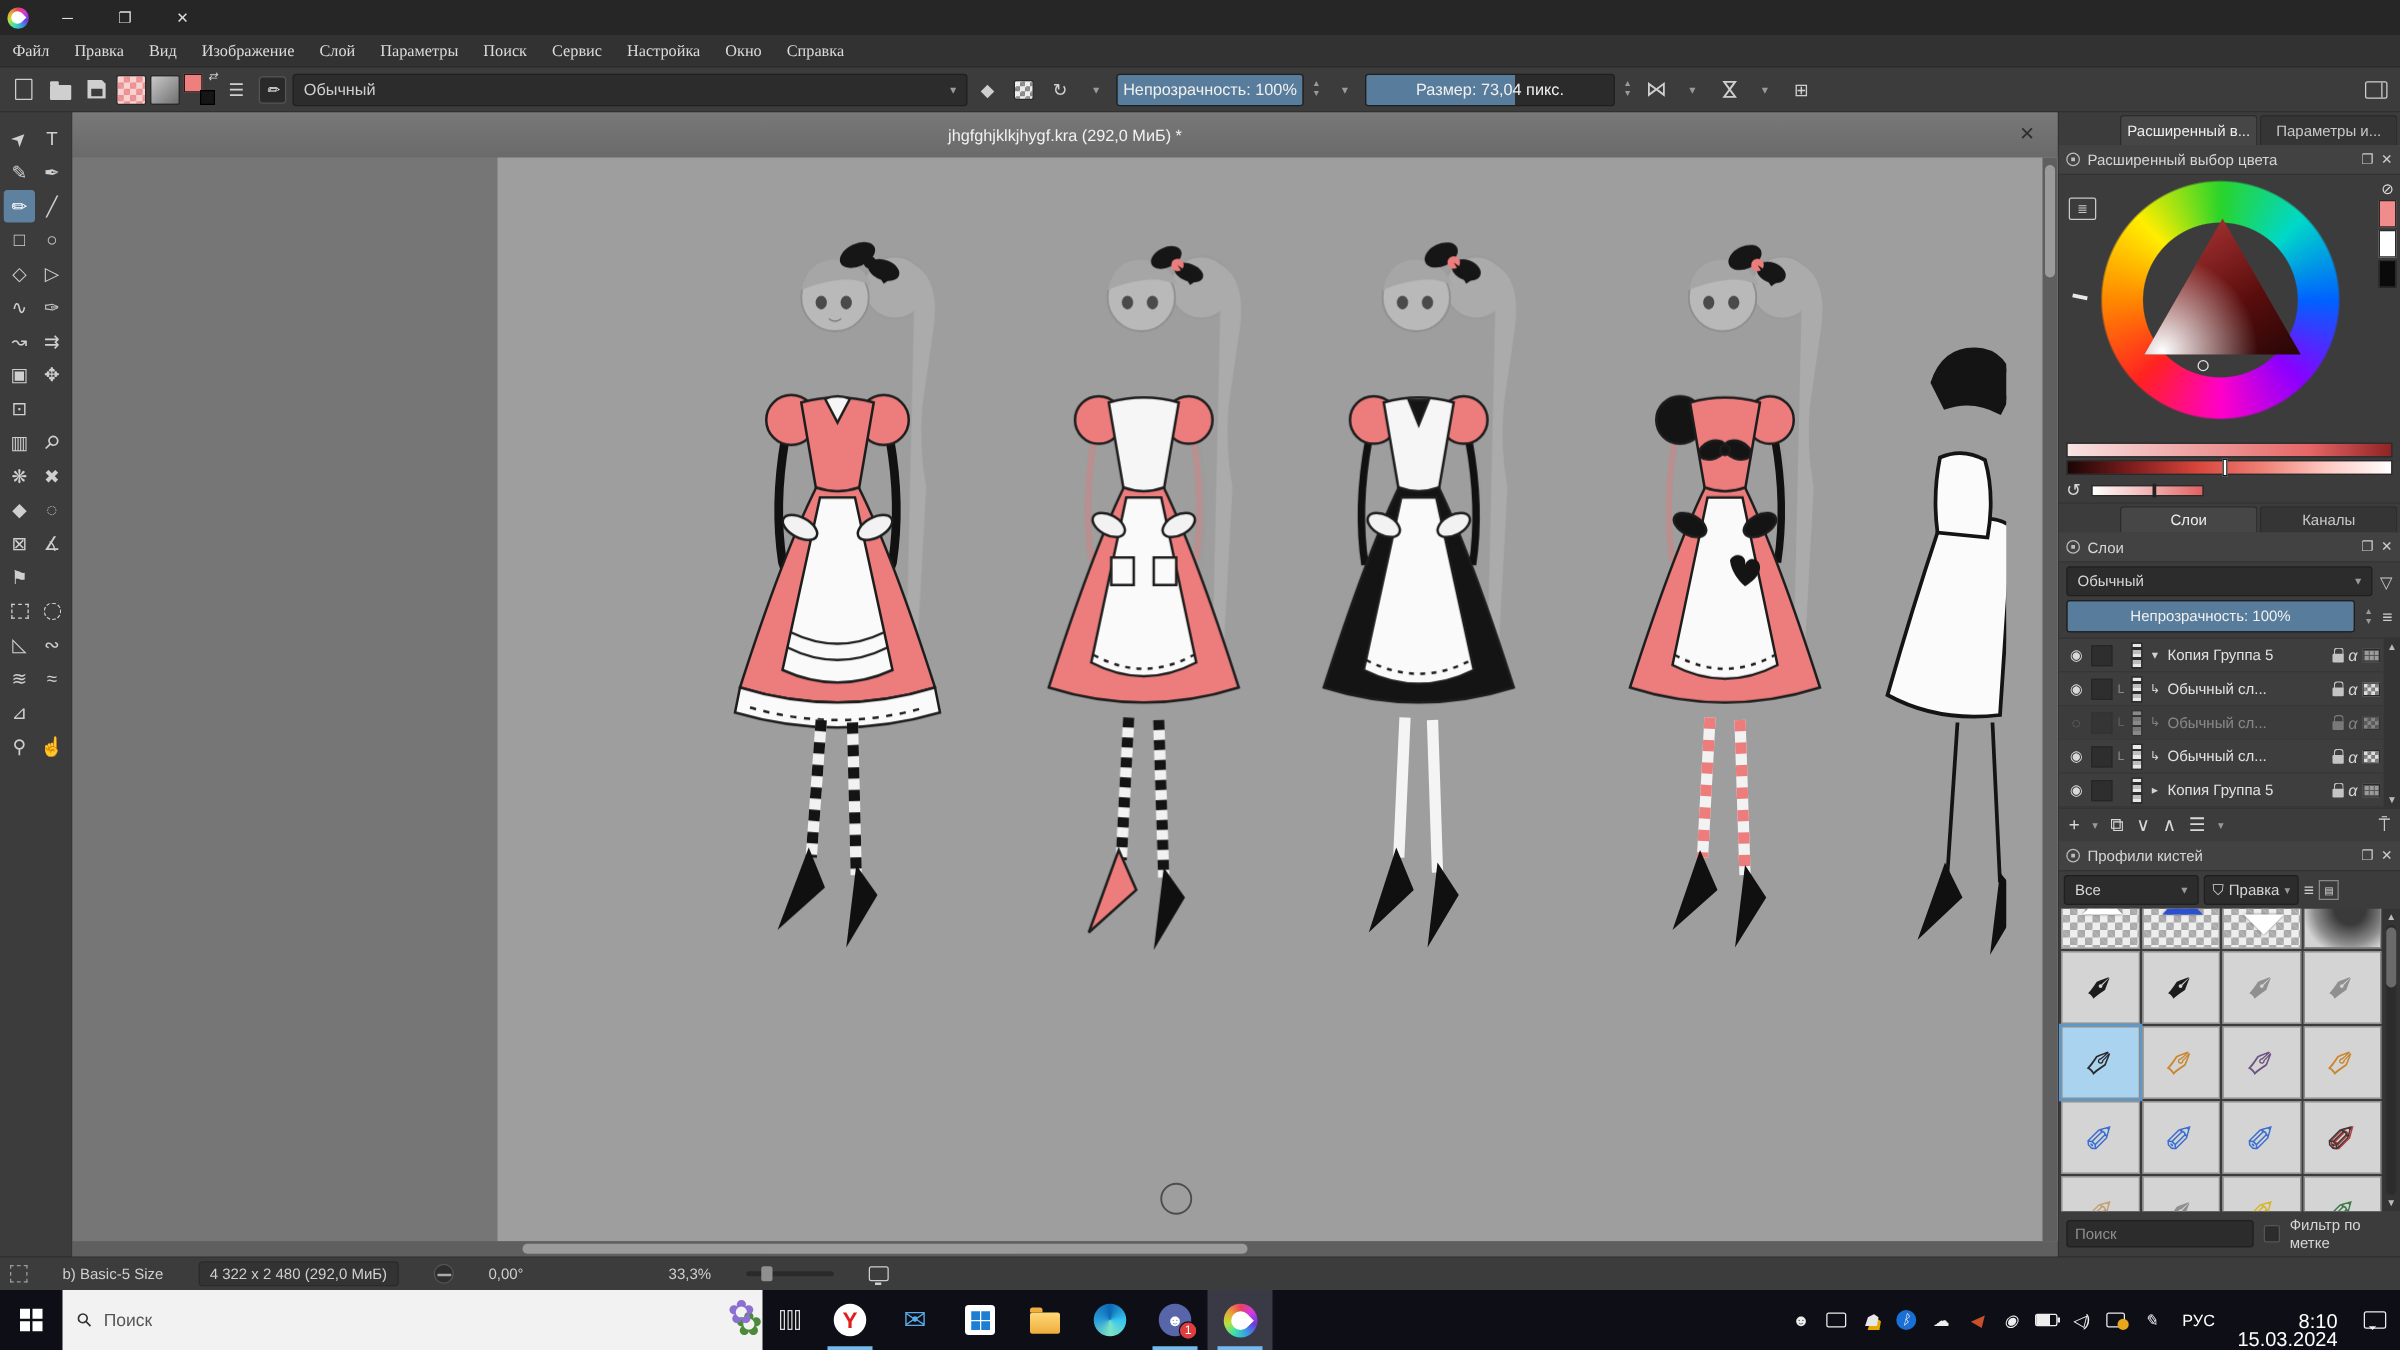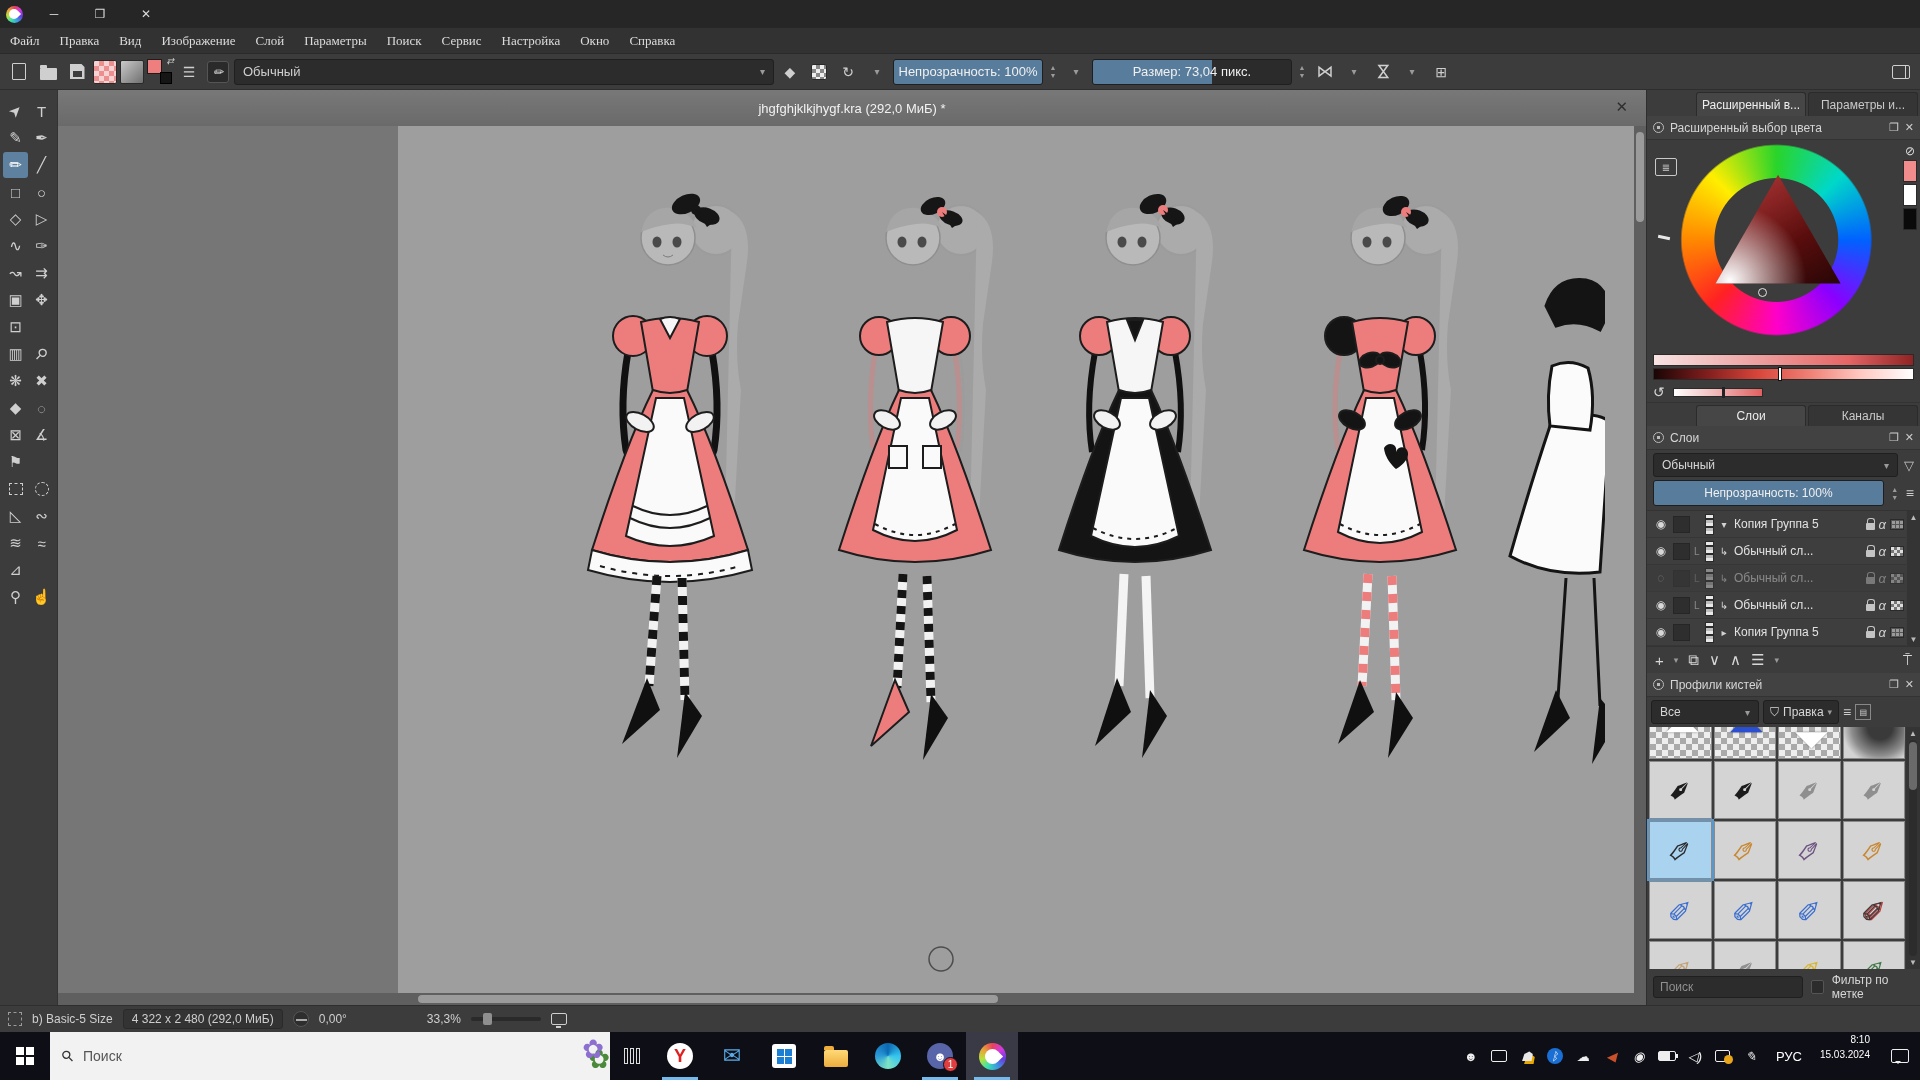--- a/index.html
+++ b/index.html
@@ -150,21 +150,21 @@
   .tile.pencil.yellow .tg{color:#d8b62a;}
   .tile.pencil.green .tg{color:#3f7a46;}
   .bscroll{position:absolute;right:0;top:0;bottom:0;width:14px;background:#343434;display:flex;flex-direction:column;align-items:center;font-size:8px;color:#bbb;padding:2px 0;}
   .bscroll .track{flex:1;width:8px;background:#2c2c2c;border-radius:4px;margin:2px 0;position:relative;}
   .bscroll .bthumb{position:absolute;top:2px;left:0;right:0;height:48px;background:#6a6a6a;border-radius:4px;}
   .brush-search{display:flex;align-items:center;gap:8px;padding:4px 6px;flex:0 0 auto;}
   .searchfield{flex:0 0 150px;height:22px;background:#2c2c2c;border:1px solid #1f1f1f;border-radius:3px;color:#8f8f8f;display:flex;align-items:center;padding:0 6px;font-size:12px;}
   .cbx{width:14px;height:14px;background:#2c2c2c;border:1px solid #555;border-radius:2px;}
 
   
-  .statusbar{height:27px;background:#3c3c3c;border-top:1px solid #2e2e2e;display:flex;align-items:center;color:#cfcfcf;font-size:12px;padding:0 8px;gap:10px;flex:0 0 auto;}
+  .statusbar{height:27px;background:#3c3c3c;border-top:1px solid #2e2e2e;display:flex;align-items:center;color:#cfcfcf;font-size:12px;padding:0 8px;gap:28px;flex:0 0 auto;}
   .sel-ic{width:14px;height:14px;border:1.5px dashed #9a9a9a;}
   .sb-center{flex:1;text-align:center;}
   .dimbox{background:#333;border:1px solid #2a2a2a;border-radius:3px;padding:2px 8px;}
   .dial{width:16px;height:16px;border-radius:50%;background:#2e2e2e;border:1px solid #555;position:relative;}
   .dial::after{content:"";position:absolute;left:2px;top:7px;width:11px;height:1.5px;background:#aaa;}
   .zoomslider{width:70px;height:4px;background:#2a2a2a;border-radius:2px;position:relative;}
   .zoomslider .knob{position:absolute;left:12px;top:-4px;width:9px;height:12px;background:#8f8f8f;border-radius:2px;}
   .i-screen2{width:16px;height:12px;border:1.5px solid #cfcfcf;border-radius:2px;position:relative;}
   .i-screen2::after{content:"";position:absolute;left:4px;bottom:-4px;width:5px;height:2.5px;background:#cfcfcf;}
 
@@ -198,21 +198,21 @@
   .tray-ic{width:26px;height:48px;display:flex;align-items:center;justify-content:center;font-size:13px;color:#eee;}
   .tg.c-red{color:#c8502a;}
   .tg.c-bt{background:#1a6fd4;border-radius:50%;width:16px;height:16px;display:flex;align-items:center;justify-content:center;font-size:11px;}
   .tg.c-shield{color:#e8e8e8;text-shadow:2px 3px 0 #e8a800;}
   .i-monitor{width:16px;height:12px;border:1.5px solid #eee;border-radius:2px;display:block;}
   .i-battery{width:18px;height:10px;border:1.5px solid #eee;border-radius:2px;background:linear-gradient(90deg,#eee 70%,transparent 70%);display:block;position:relative;}
   .i-battery::after{content:"";position:absolute;right:-3.5px;top:2px;width:2px;height:4px;background:#eee;}
   .i-screen3{width:15px;height:12px;border:1.5px solid #eee;border-radius:2px;display:block;position:relative;}
   .i-screen3::after{content:"";position:absolute;right:-4px;bottom:-3px;width:9px;height:9px;border-radius:50%;background:#e8a61d;}
   .lang{display:flex;align-items:center;padding:0 8px;font-size:13px;}
-  .clock{display:flex;flex-direction:column;align-items:flex-end;justify-content:flex-start;font-size:10px;line-height:15px;padding:0 10px;}
+  .clock{display:flex;flex-direction:column;align-items:flex-end;justify-content:flex-end;font-size:16px;line-height:15px;padding:0 10px;}
   .notif{width:40px;display:flex;align-items:center;justify-content:center;}
   .i-comment{width:18px;height:14px;border:1.5px solid #eee;border-radius:2px;position:relative;display:block;}
   .i-comment::after{content:"";position:absolute;left:3px;bottom:-5px;width:0;height:0;border:3px solid transparent;border-top-color:#eee;}
 </style>
 </head>
 <body>
 
 <div class="screen">
 
   <div class="titlebar">

